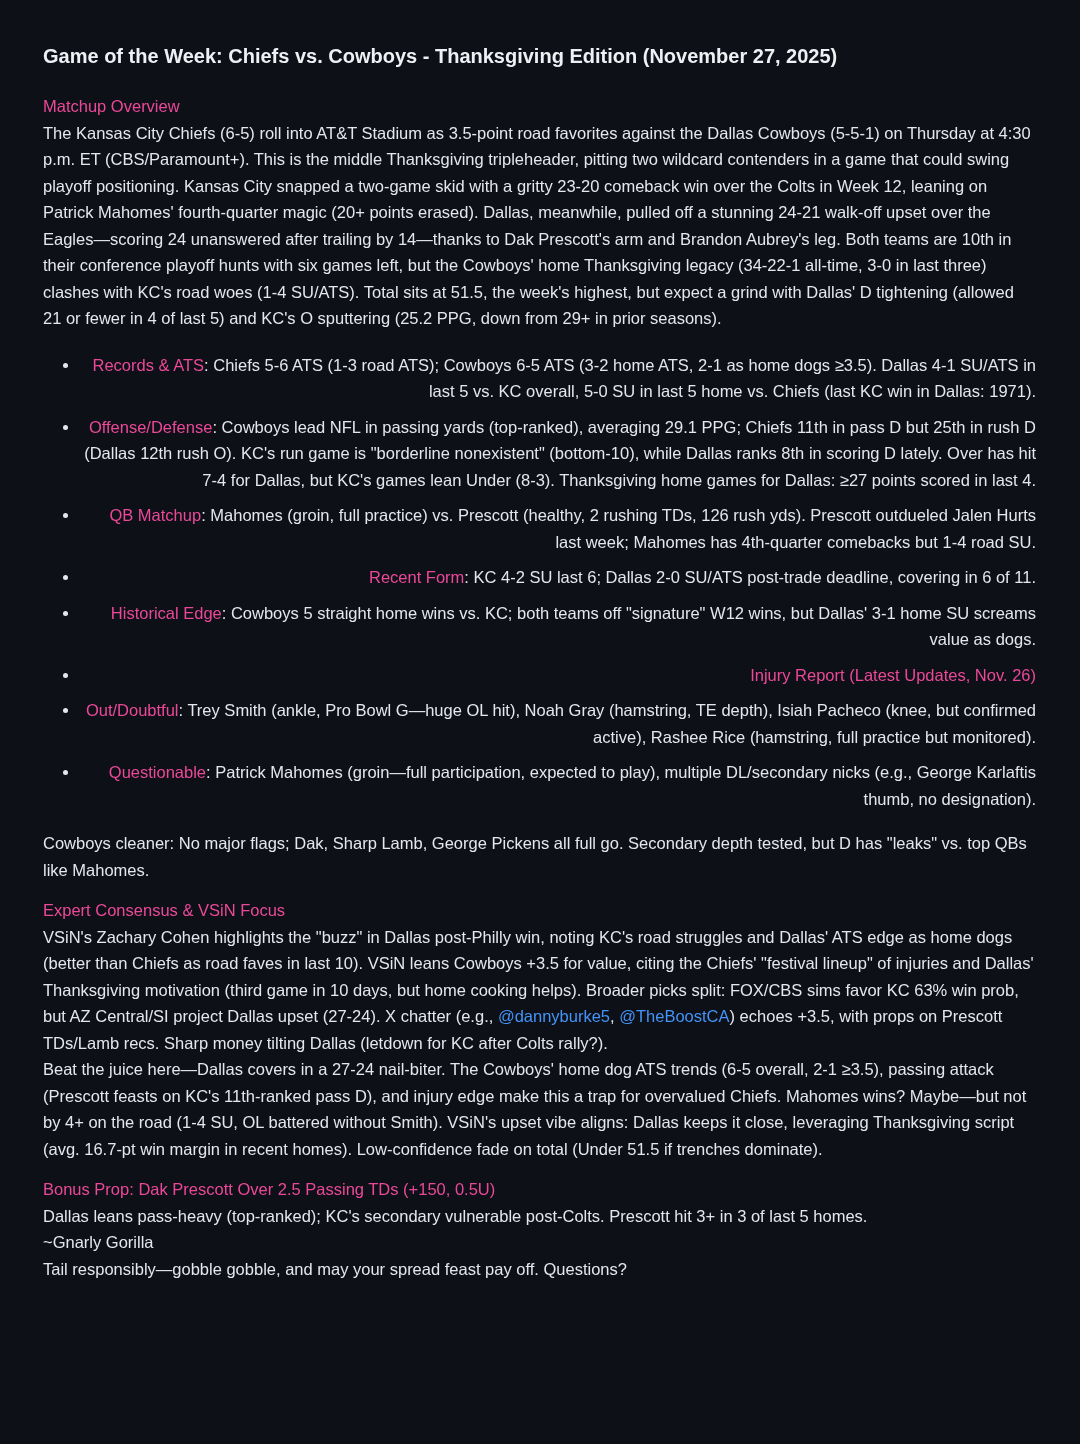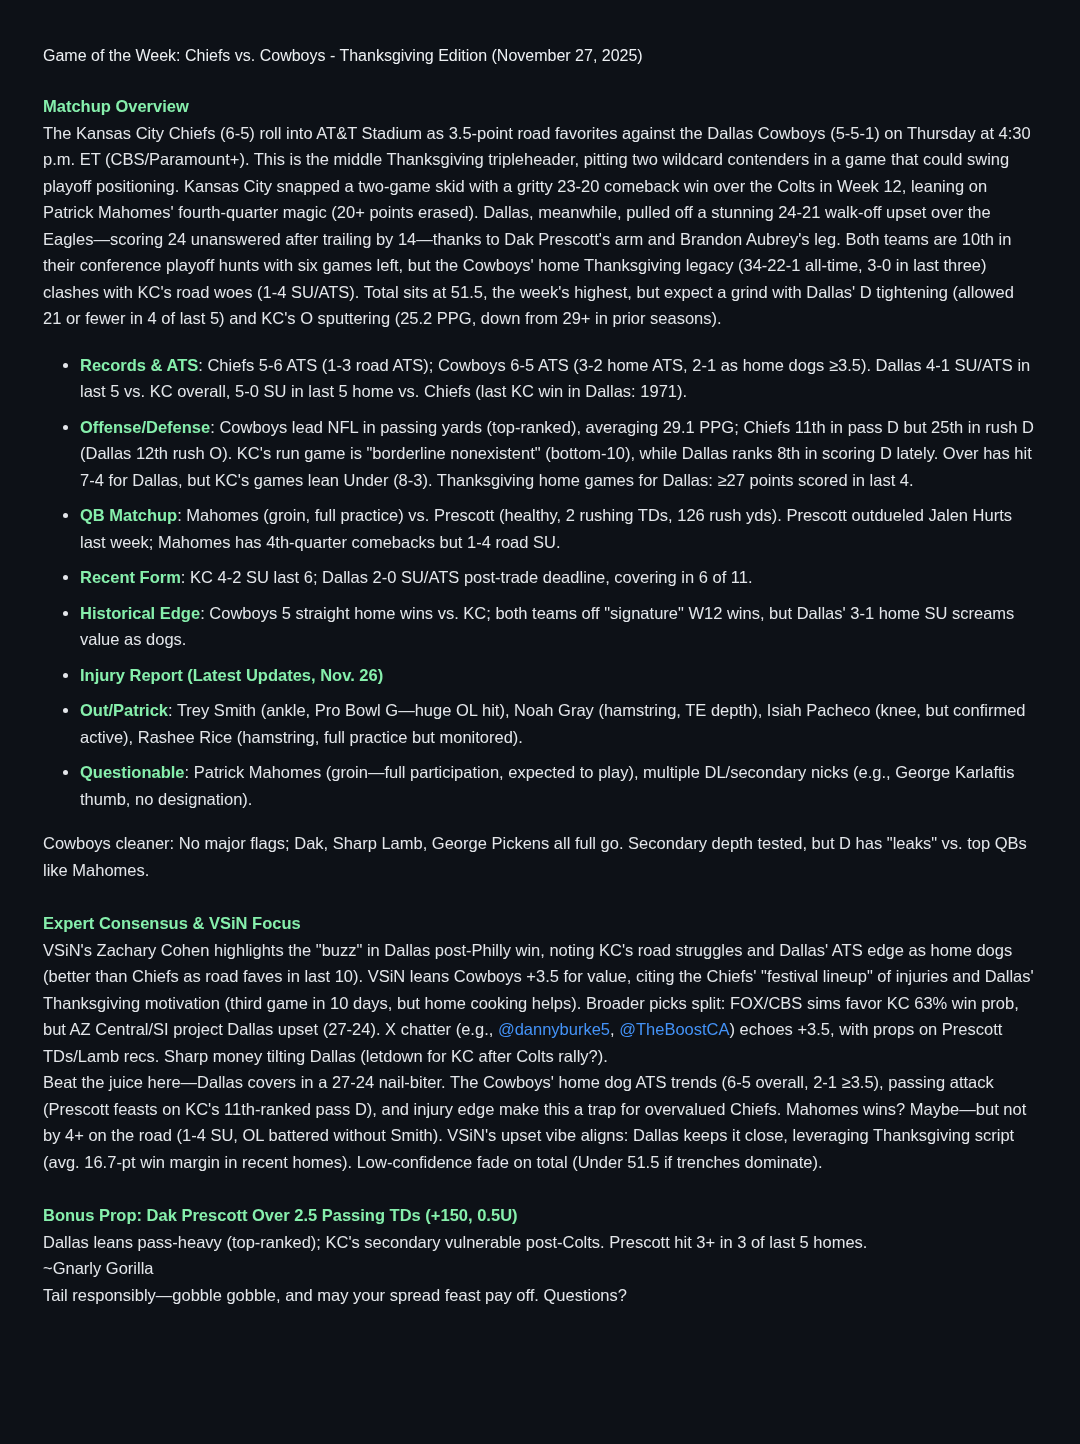--- a/index.html
+++ b/index.html
@@ -18,33 +18,34 @@
     min-height: 1444px;
     font-family: "Liberation Sans", sans-serif;
   }
   .content {
     padding: 42px 44px 40px 43px;
     color: var(--text);
     font-size: 16.5px;
     line-height: 26.5px;
   }
   .page-title {
-    font-size: 16px;
+    font-size: 20px;
     line-height: 28px;
-    font-weight: 400;
+    font-weight: 700;
     margin: 0 0 23px 0;
     color: #eef1f4;
   }
   p { margin: 0; }
-  .bold-line, strong, b { font-weight: 700; color: #86efac; }
-  .gap-top { margin-top: 27px; }
+  .bold-line, strong, b { font-weight: 400; color: #ec4899; }
+  .gap-top { margin-top: 14px; }
   ul.stats-list {
     margin: 20px 0 18px 0;
     padding-left: 37px;
     list-style: disc;
+    text-align: right;
   }
   ul.stats-list li { margin-bottom: 9px; padding-left: 0; }
   ul.stats-list li:last-child { margin-bottom: 12px; }
   a.mention-link {
     color: var(--link);
     text-decoration: none;
     cursor: pointer;
   }
   .block { display: block; }
 </style>
@@ -73,21 +74,21 @@
     <li>
       <strong>Recent Form</strong><span>: KC 4-2 SU last 6; Dallas 2-0 SU/ATS post-trade deadline, covering in 6 of 11.</span>
     </li>
     <li>
       <strong>Historical Edge</strong><span>: Cowboys 5 straight home wins vs. KC; both teams off "signature" W12 wins, but Dallas' 3-1 home SU screams value as dogs.</span>
     </li>
     <li>
       <strong>Injury Report (Latest Updates, Nov. 26)</strong>
     </li>
     <li>
-      <strong>Out/Patrick</strong><span>: Trey Smith (ankle, Pro Bowl G—huge OL hit), Noah Gray (hamstring, TE depth), Isiah Pacheco (knee, but confirmed active), Rashee Rice (hamstring, full practice but monitored).</span>
+      <strong>Out/Doubtful</strong><span>: Trey Smith (ankle, Pro Bowl G—huge OL hit), Noah Gray (hamstring, TE depth), Isiah Pacheco (knee, but confirmed active), Rashee Rice (hamstring, full practice but monitored).</span>
     </li>
     <li>
       <strong>Questionable</strong><span>: Patrick Mahomes (groin—full participation, expected to play), multiple DL/secondary nicks (e.g., George Karlaftis thumb, no designation).</span>
     </li>
   </ul>
 
   <p>Cowboys cleaner: No major flags; Dak, Sharp Lamb, George Pickens all full go. Secondary depth tested, but D has "leaks" vs. top QBs like Mahomes.</p>
 
   <p class="bold-line gap-top">Expert Consensus &amp; VSiN Focus</p>
 

